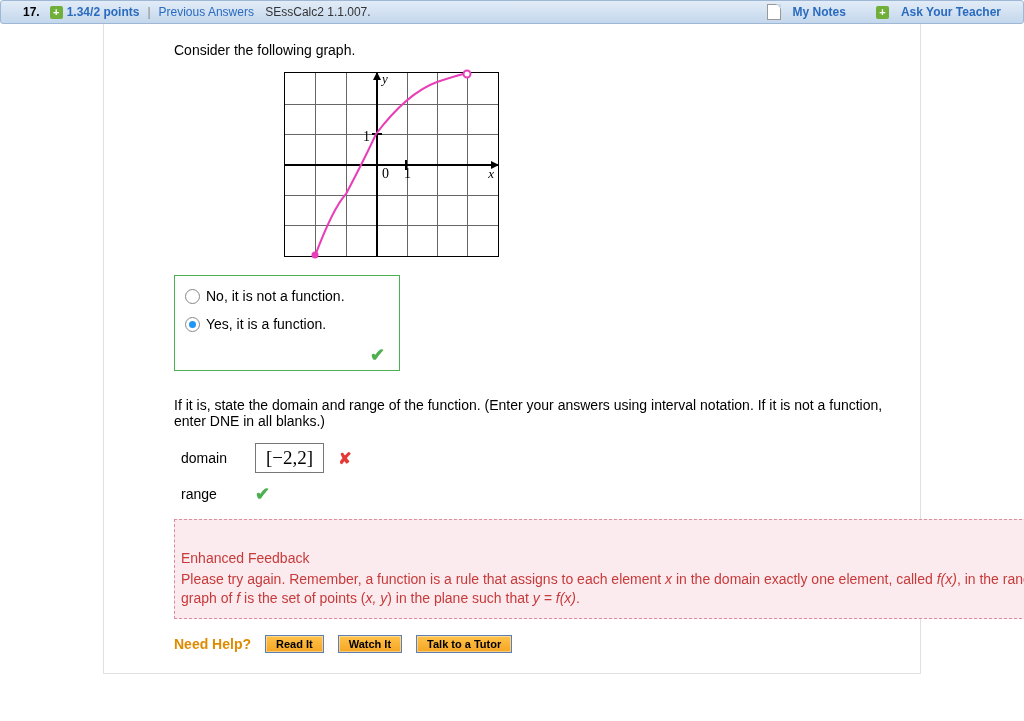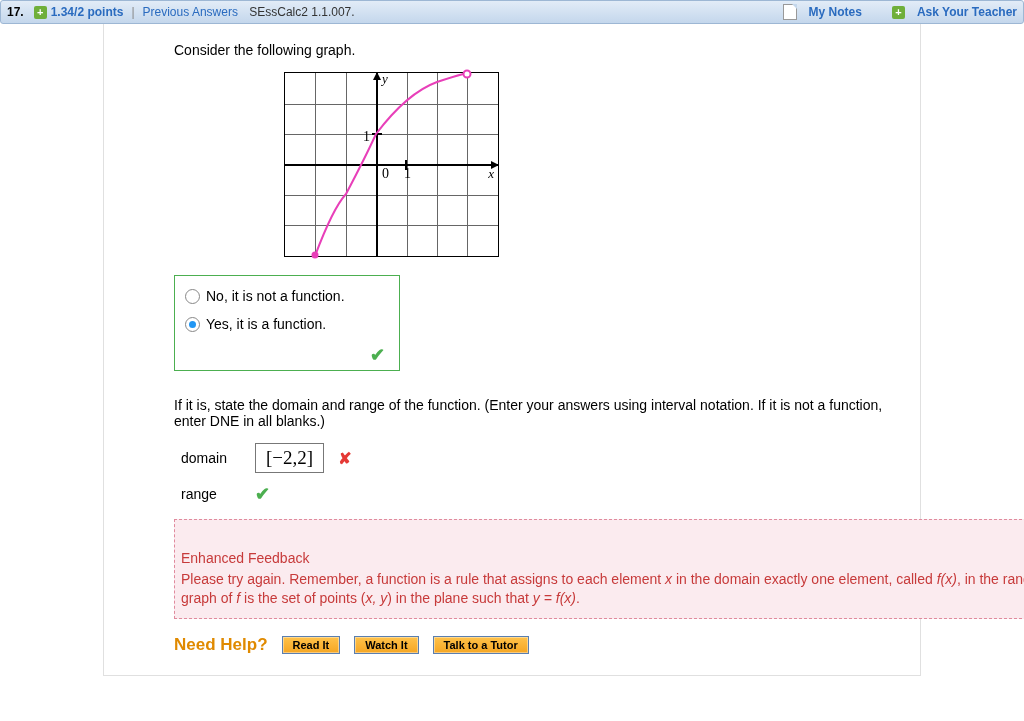--- a/index.html
+++ b/index.html
@@ -13,21 +13,21 @@
     width: 1024px;
     background: #fff;
   }
   .header-bar {
     background: linear-gradient(#e2ecf7, #c4d7ec);
     border: 1px solid #9db7d4;
     border-radius: 3px;
     height: 22px;
     display: flex;
     align-items: center;
-    padding: 0 6px;
+    padding: 0 22px;
     font-size: 12px;
     color: #000;
   }
   .header-left { display: flex; align-items: center; gap: 4px; flex: 1;}
   .header-right { display: flex; align-items: center; gap: 12px;}
   .qnum { font-weight: bold; margin-right: 6px;}
   .plus-icon {
     width: 13px; height: 13px; background:#6faf3a; border-radius: 2px;
     display:inline-flex; align-items:center; justify-content:center;
     color:#fff; font-weight:bold; font-size:11px; line-height:1;
@@ -102,21 +102,21 @@
     color: #c73a3a;
     margin-top: 14px;
     width: 908px;
     box-sizing:border-box;
   }
   .feedback .title { font-size:14px; margin-bottom:4px; color:#c73a3a;margin-top:24px;}
   .feedback .body { font-size:14px; line-height:1.35;}
   .feedback em { font-style:italic; }
 
   .help-row { display:flex; align-items:center; gap:14px; margin-top:16px;}
-  .help-label { color:#e08a00; font-weight:bold; font-size:17px;}
+  .help-label { color:#e08a00; font-weight:bold; font-size:14px;}
   .help-btn {
     background: linear-gradient(#ffc24a, #f5a623);
     border:1px solid #5a7fb0;
     padding: 2px 10px;
     font-size:11px; font-weight:bold;
     font-family: Arial, sans-serif;
     box-shadow: inset 0 0 0 1px rgba(255,255,255,0.4);
   }
 </style>
 </head>

